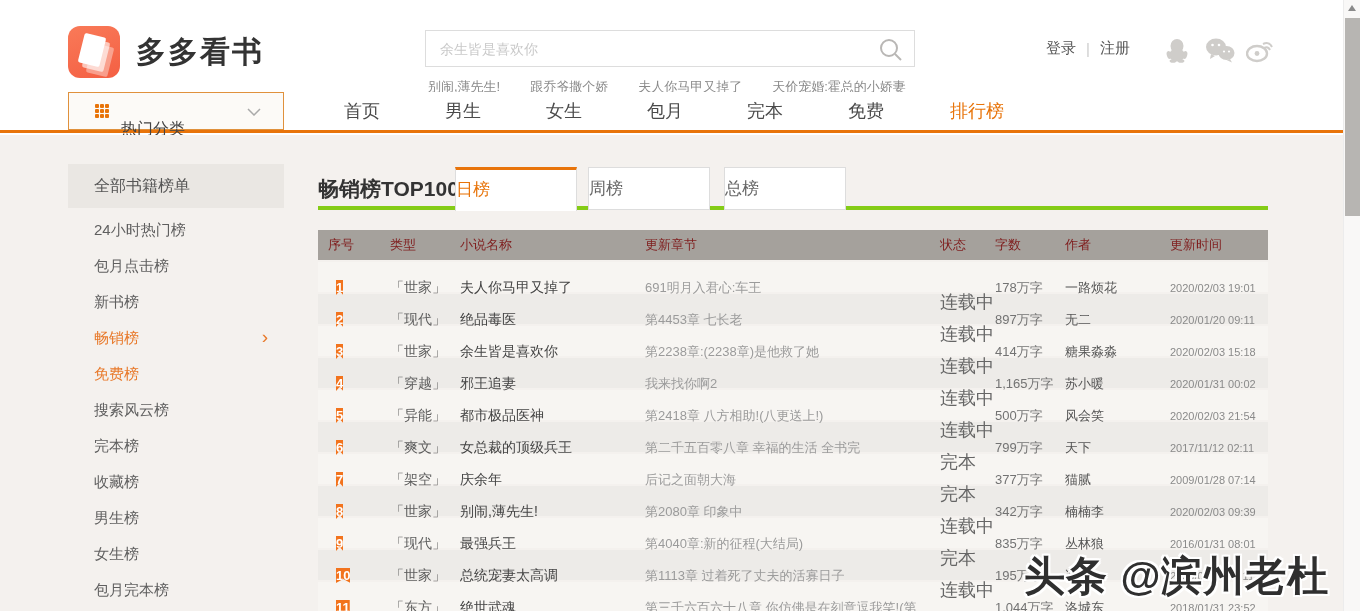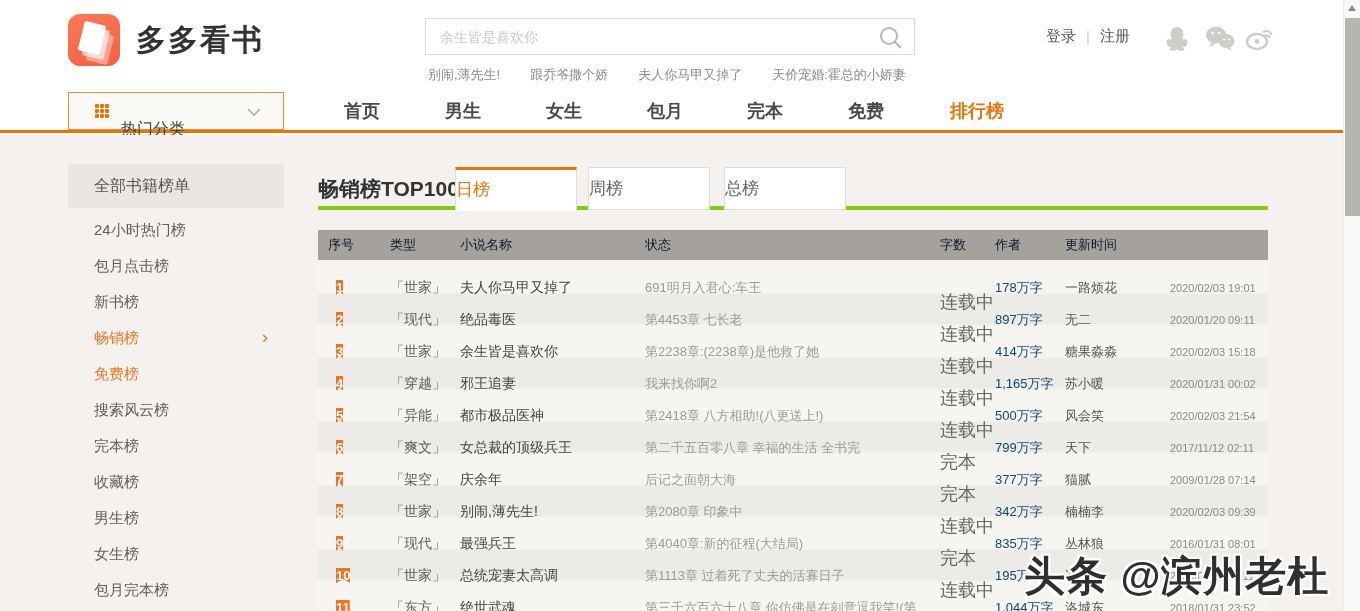--- a/index.html
+++ b/index.html
@@ -2,21 +2,21 @@
 <html><head>
 <meta charset="utf-8">
 <style>
   * { margin:0; padding:0; box-sizing:border-box; }
   html,body { width:1360px; height:611px; }
   body {
     position:relative; overflow:hidden; background:#fff;
     font-family:"Liberation Sans","DejaVu Sans",sans-serif; color:#333;
   }
   
-  .topbar { position:absolute; left:0; top:0; width:1360px; height:92px; background:#fff; }
+  .topbar { position:absolute; left:0; top:12px; width:1360px; height:92px; background:#fff; }
   .logo { position:absolute; left:68px; top:14px; display:flex; align-items:center; cursor:pointer; }
   .logo-icon { position:relative; width:52px; height:52px; border-radius:12px;
     background:linear-gradient(160deg,#f97a58,#f45f43); overflow:hidden; }
   .logo-icon .pg { position:absolute; width:22px; height:30px; background:#fff; border-radius:2px; }
   .logo-icon .pg1 { left:13px; top:9px;  transform:rotate(14deg); opacity:1; }
   .logo-icon .pg2 { left:17px; top:14px; transform:rotate(14deg); opacity:.62; }
   .logo-icon .pg3 { left:21px; top:19px; transform:rotate(14deg); opacity:.38; }
   .logo-text { margin-left:16px; font-size:30px; font-weight:bold; color:#333; letter-spacing:2px; }
   .search-box { position:absolute; left:425px; top:18px; width:490px; height:37px;
     border:1px solid #ddd; background:#fff; }
@@ -39,21 +39,21 @@
     border-bottom:3px solid #e8740a; }
   .cat-btn { position:absolute; left:68px; top:0; width:216px; height:38px;
     border:1px solid #e0913c; background:#fcfaf7; display:flex; align-items:center; cursor:pointer; }
   .cat-grid { margin-left:26px; width:14px; height:14px; display:grid;
     grid-template-columns:repeat(3,4px); grid-template-rows:repeat(3,4px); gap:1px; }
   .cat-grid i { background:#e8740a; border-radius:1px; }
   .cat-label { margin-left:12px; font-size:16px; color:#444;margin-top:36px; }
   .cat-chevron { position:absolute; right:22px; top:15px; }
   .nav-items { position:absolute; left:0; top:0; width:100%; height:38px; }
   .nav-item { position:absolute; top:0; transform:translateX(-50%); line-height:38px;
-    font-size:18px; color:#4a4a4a; cursor:pointer; white-space:nowrap;font-weight:bold; }
+    font-size:18px; color:#4a4a4a; cursor:pointer; white-space:nowrap; }
   .nav-item:nth-child(1){ left:362px; } .nav-item:nth-child(2){ left:463px; }
   .nav-item:nth-child(3){ left:564px; } .nav-item:nth-child(4){ left:665px; }
   .nav-item:nth-child(5){ left:765px; } .nav-item:nth-child(6){ left:866px; }
   .nav-item:nth-child(7){ left:977px; }
   .nav-item.active { color:#e8740a; }
   
   .page-bg { position:absolute; left:0; top:135px; width:1360px; height:476px; background:#f4f1ee; }
   
   .side-title { position:absolute; left:68px; top:164px; width:216px; height:44px; background:#eae7e3;
     line-height:44px; padding-left:26px; font-size:16px; color:#555; }
@@ -67,32 +67,32 @@
     border-bottom:4px solid #84cc16; }
   .rank-title { position:absolute; left:0; top:8px; font-size:21px; font-weight:bold; color:#333; }
   .tab { position:absolute; top:0; height:43px; width:122px; background:#fff; border:1px solid #ddd;
     text-align:left; line-height:41px; font-size:17px; color:#666; cursor:pointer; }
   .tab.t0 { left:137px; } .tab.t1 { left:270px; } .tab.t2 { left:406px; }
   .tab.active { height:44px; border-top:3px solid #e8740a; border-bottom:0; color:#e8740a; line-height:39px; z-index:2; }
   
   .table { position:absolute; left:318px; top:230px; width:950px; }
   .thead, .trow { display:grid; grid-template-columns:62px 70px 185px 295px 55px 70px 105px 98px;
     padding-left:10px; height:30px; align-items:center; white-space:nowrap; }
-  .thead { background:#a5a19c; color:#0f172a; font-size:13px; }
+  .thead { background:#a5a19c; color:#7f1d1d; font-size:13px; }
   .trow { margin-top:2px; }
   .trow.odd  { background:#f7f5f2; }
   .trow.even { background:#edebe8; }
   .c-rank { padding-left:8px; }
   .badge { width:20px; height:23px; background:#f2731d; color:#fff; font-size:13px; font-weight:bold;
     text-align:center; line-height:20px; clip-path:polygon(0 0,100% 0,100% 100%,50% 74%,0 100%); }
   .c-type   { font-size:14px; color:#5c5c5c; }
   .c-name   { font-size:14px; color:#444; overflow:hidden; cursor:pointer; }
   .c-chap   { font-size:13px; color:#9b9b9b; overflow:hidden; cursor:pointer; }
   .c-status { font-size:18px; color:#666;margin-top:28px; }
-  .c-words  { font-size:13px; color:#0c4a6e; }
+  .c-words  { font-size:13px; color:#737373; }
   .c-author { font-size:13px; color:#555; overflow:hidden; }
   .c-time   { font-size:11px; color:#8a8a8a; }
   
   .watermark { position:absolute; left:1024px; top:549px; z-index:40; font-size:41px; font-weight:bold;
     color:#2f2f2f; letter-spacing:1px; white-space:nowrap;
     text-shadow:-2px -2px 0 #fff,2px -2px 0 #fff,-2px 2px 0 #fff,2px 2px 0 #fff,0 -2px 0 #fff,0 2px 0 #fff,-2px 0 0 #fff,2px 0 0 #fff; }
   
   .scrollbar { position:absolute; right:0; top:0; width:17px; height:611px; background:#f9f8f7;
     border-left:1px solid #ececec; z-index:30; }
   .sb-up { position:absolute; top:5px; left:4px; width:0; height:0;
@@ -219,20 +219,21 @@
   <div class="tab t0 active">日榜</div>
   <div class="tab t1">周榜</div>
   <div class="tab t2">总榜</div>
 </div>
 
 <div class="table">
   <div class="thead">
     <span>序号</span>
     <span>类型</span>
     <span>小说名称</span>
+    <span>更新章节</span>
     <span>状态</span>
     <span>字数</span>
     <span>作者</span>
     <span>更新时间</span>
   </div>
 
   <div class="trow odd">
     <span class="c-rank"><span class="badge">1</span></span>
     <span class="c-type">「世家」</span>
     <span class="c-name">夫人你马甲又掉了</span>

